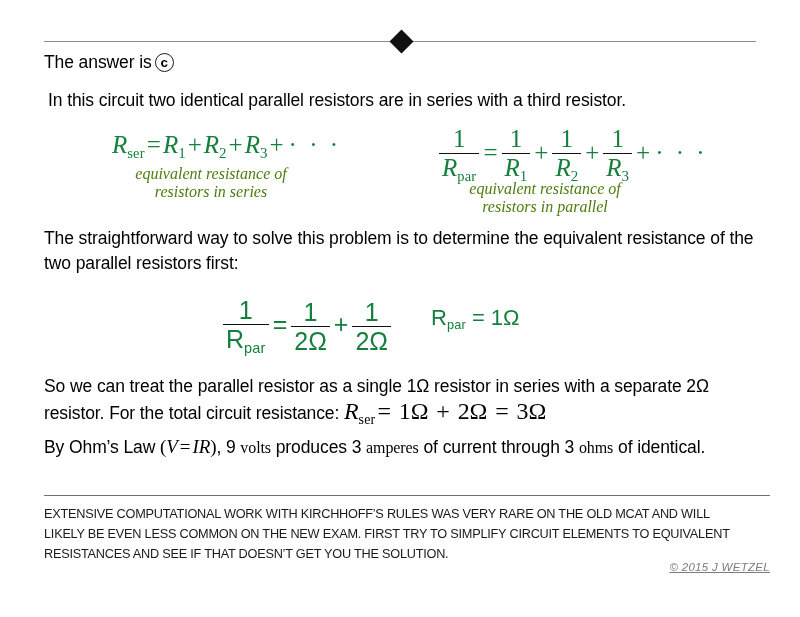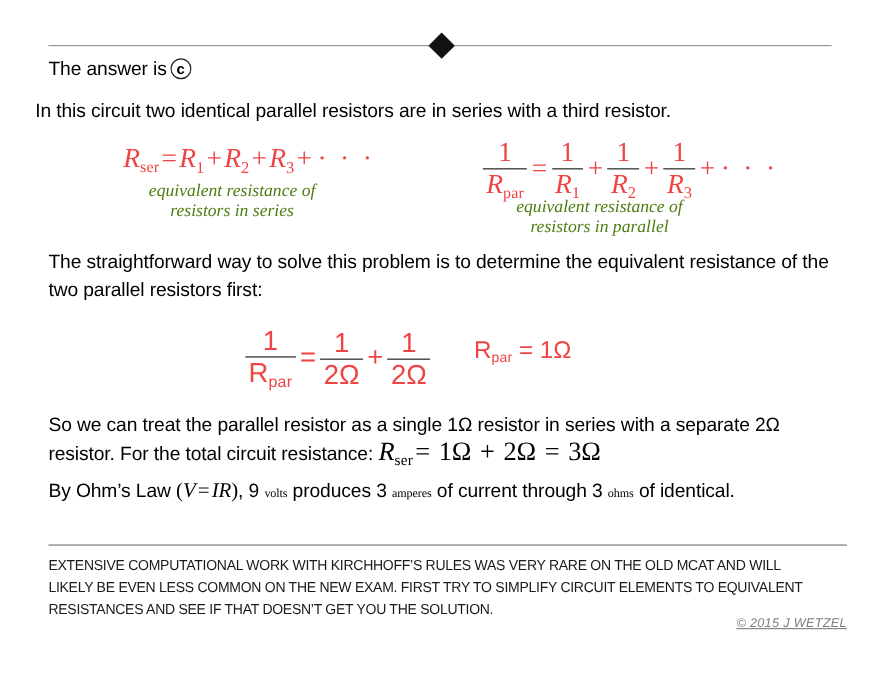--- a/index.html
+++ b/index.html
@@ -74,21 +74,21 @@
     border-radius: 50%;
     text-align: center;
     font-size: 13.5px;
     font-weight: bold;
     vertical-align: 1px;
     margin-left: 3px;
     box-sizing: border-box;
   }
 
   .intro-line {
-    left: 32px;
+    left: 48px;
     top: 88px;
   }
 
   .para-2 {
     left: 44px;
     top: 226px;
     width: 730px;
   }
 
   .para-3 {
@@ -100,21 +100,21 @@
   .para-4 {
     left: 44px;
     top: 434px;
     width: 730px;
   }
 
   
   .math {
     position: absolute;
     font-family: "Liberation Serif", serif;
-    color: #ef4444;
+    color: #15803d;
     white-space: nowrap;
   }
   .mi {            
     font-style: italic;
   }
   .mu {            
     font-style: normal;
   }
   .sub {
     font-size: 0.58em;
@@ -201,21 +201,21 @@
     font-family: "Liberation Sans", sans-serif;
   }
 
   
   .inline-math {
     font-family: "Liberation Serif", serif;
     font-size: 19px;
   }
   .serif-word {
     font-family: "Liberation Serif", serif;
-    font-size: 11px;
+    font-size: 16px;
   }
   .rser-inline {
     font-family: "Liberation Serif", serif;
     font-size: 24px;
   }
 
   
   .bottom-rule {
     position: absolute;
     left: 44px;

